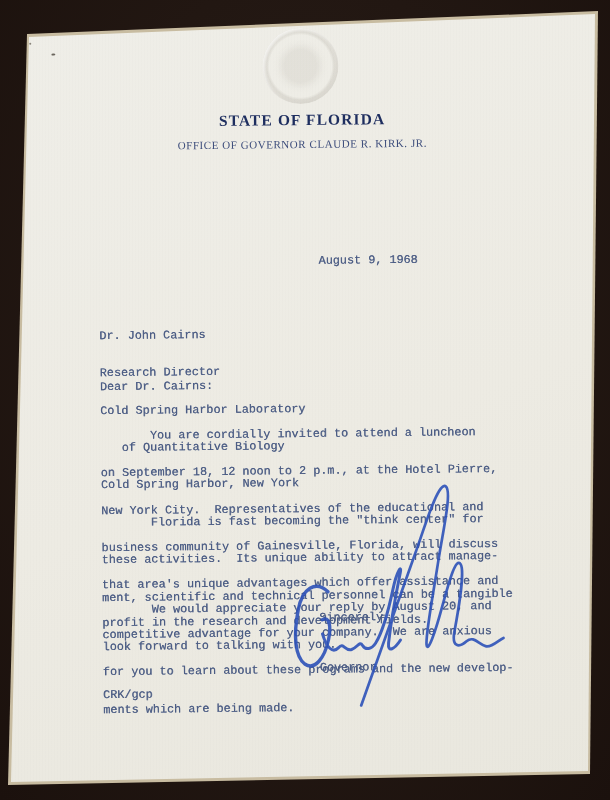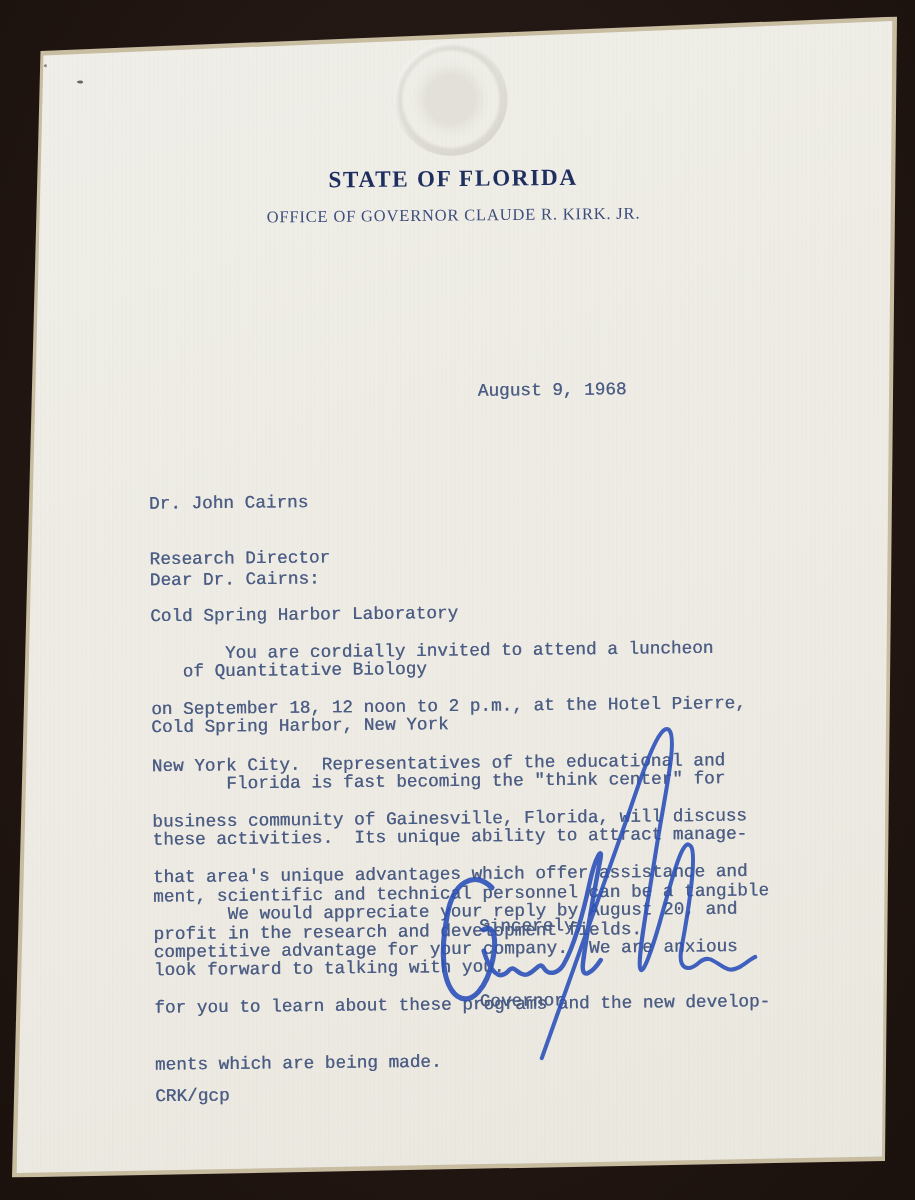--- a/index.html
+++ b/index.html
@@ -85,21 +85,21 @@
     <div>ments which are being made.</div>
   </div>
 
   <div class="abs typed" style="left:100px;top:577px;">
     <div>       We would appreciate your reply by August 20, and</div>
     <div>look forward to talking with you.</div>
   </div>
 
   <div class="abs typed" style="left:317px;top:612px;">Sincerely,</div>
   <div class="abs typed" style="left:317px;top:662px;">Governor</div>
-  <div class="abs typed" style="left:100px;top:687px;margin-top:36px;">CRK/gcp</div>
+  <div class="abs typed" style="left:100px;top:687px;">CRK/gcp</div>
 
   <svg class="sig" viewBox="0 0 240 235">
     <g fill="none" stroke="#2d52b9" stroke-linecap="round" stroke-linejoin="round" opacity="0.9">
 
       <path stroke-width="3.4" d="M56 114 C44 102, 30 110, 26 132 C21 156, 22 178, 32 186 C42 193, 52 180, 56 162 C59 148, 57 138, 50 142"></path>
 
       <path stroke-width="3" d="M50 156 C54 170, 60 176, 66 170 C71 164, 72 174, 79 172 C85 170, 87 163, 90 168 C93 173, 99 172, 103 166 C110 155, 117 130, 121 112 C125 94, 131 85, 128 98 C125 112, 118 150, 116 166 C115 176, 122 172, 128 163"></path>
 
       <path stroke-width="2.7" d="M88 228 C100 196, 124 130, 146 70 C154 48, 168 4, 175 10 C181 16, 172 52, 166 88 C160 124, 153 158, 154 168 C155 177, 163 155, 170 130 C177 106, 184 80, 189 88 C193 95, 186 135, 182 155 C179 170, 186 172, 194 165 C201 159, 206 168, 213 170 C219 172, 226 164, 231 162"></path>
     </g>

